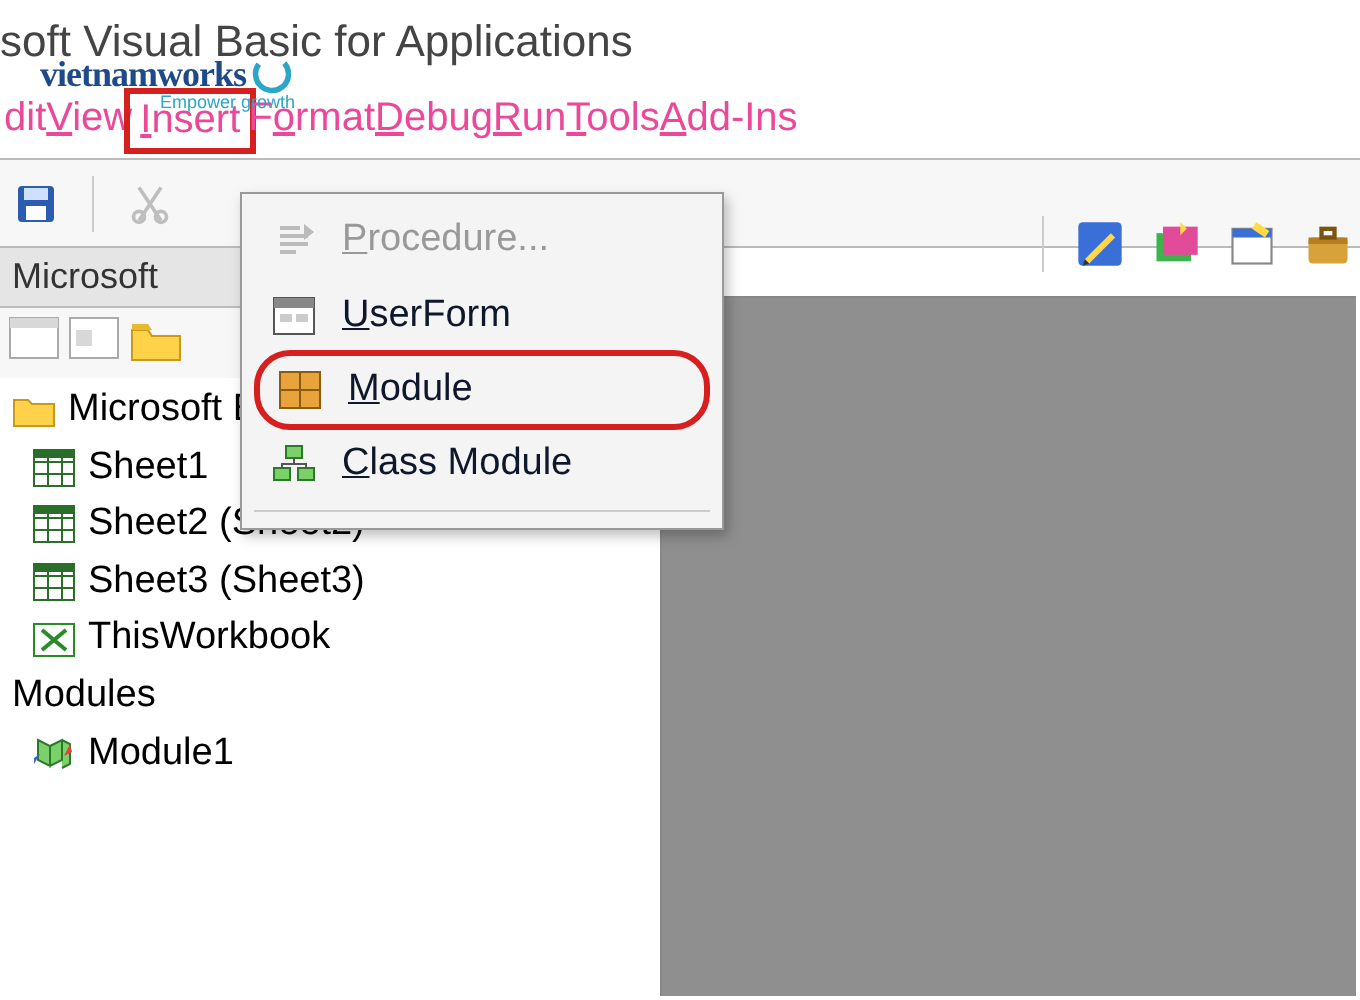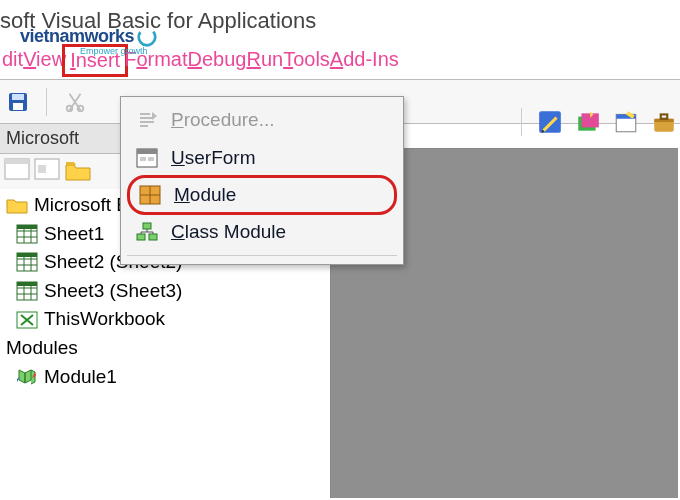--- a/index.html
+++ b/index.html
@@ -98,21 +98,21 @@
     bottom: 2px;
     background: #8f8f8f;
     border-left: 1px solid #888;
     border-top: 1px solid #888;
     z-index:0;
   }
   .dropdown {
     position: absolute;
     left: 120px;
     top: 96px;
-    width: 284px;
+    width: 242px;
     background: #f4f4f4;
     border: 1px solid #999;
     box-shadow: 2px 3px 6px rgba(0,0,0,0.25);
     z-index: 10;
     padding: 4px 0;
   }
   .dd-row {
     display:flex;
     align-items:center;
     gap:12px;
@@ -132,21 +132,21 @@
 </style>
 </head>
 <body>
 
 <div class="title-row">
   <span>soft Visual Basic for Applications</span>
 </div>
 
 <div class="logo">
   <div style="display:flex; flex-direction:column;">
-    <div style="display:flex; align-items:flex-start; gap:2px;">
+    <div style="display:flex; align-items:center; gap:2px;font-family:Liberation Serif, serif;">
       <span class="logo-text">vietnamworks</span>
       <svg class="logo-ring" viewBox="0 0 24 24">
         <circle cx="12" cy="12" r="9" fill="none" stroke="#2ca5c9" stroke-width="3" stroke-dasharray="40 16" transform="rotate(-40 12 12)"></circle>
       </svg>
     </div>
     <span class="logo-sub">Empower growth</span>
   </div>
 </div>
 
 <div class="menubar">

